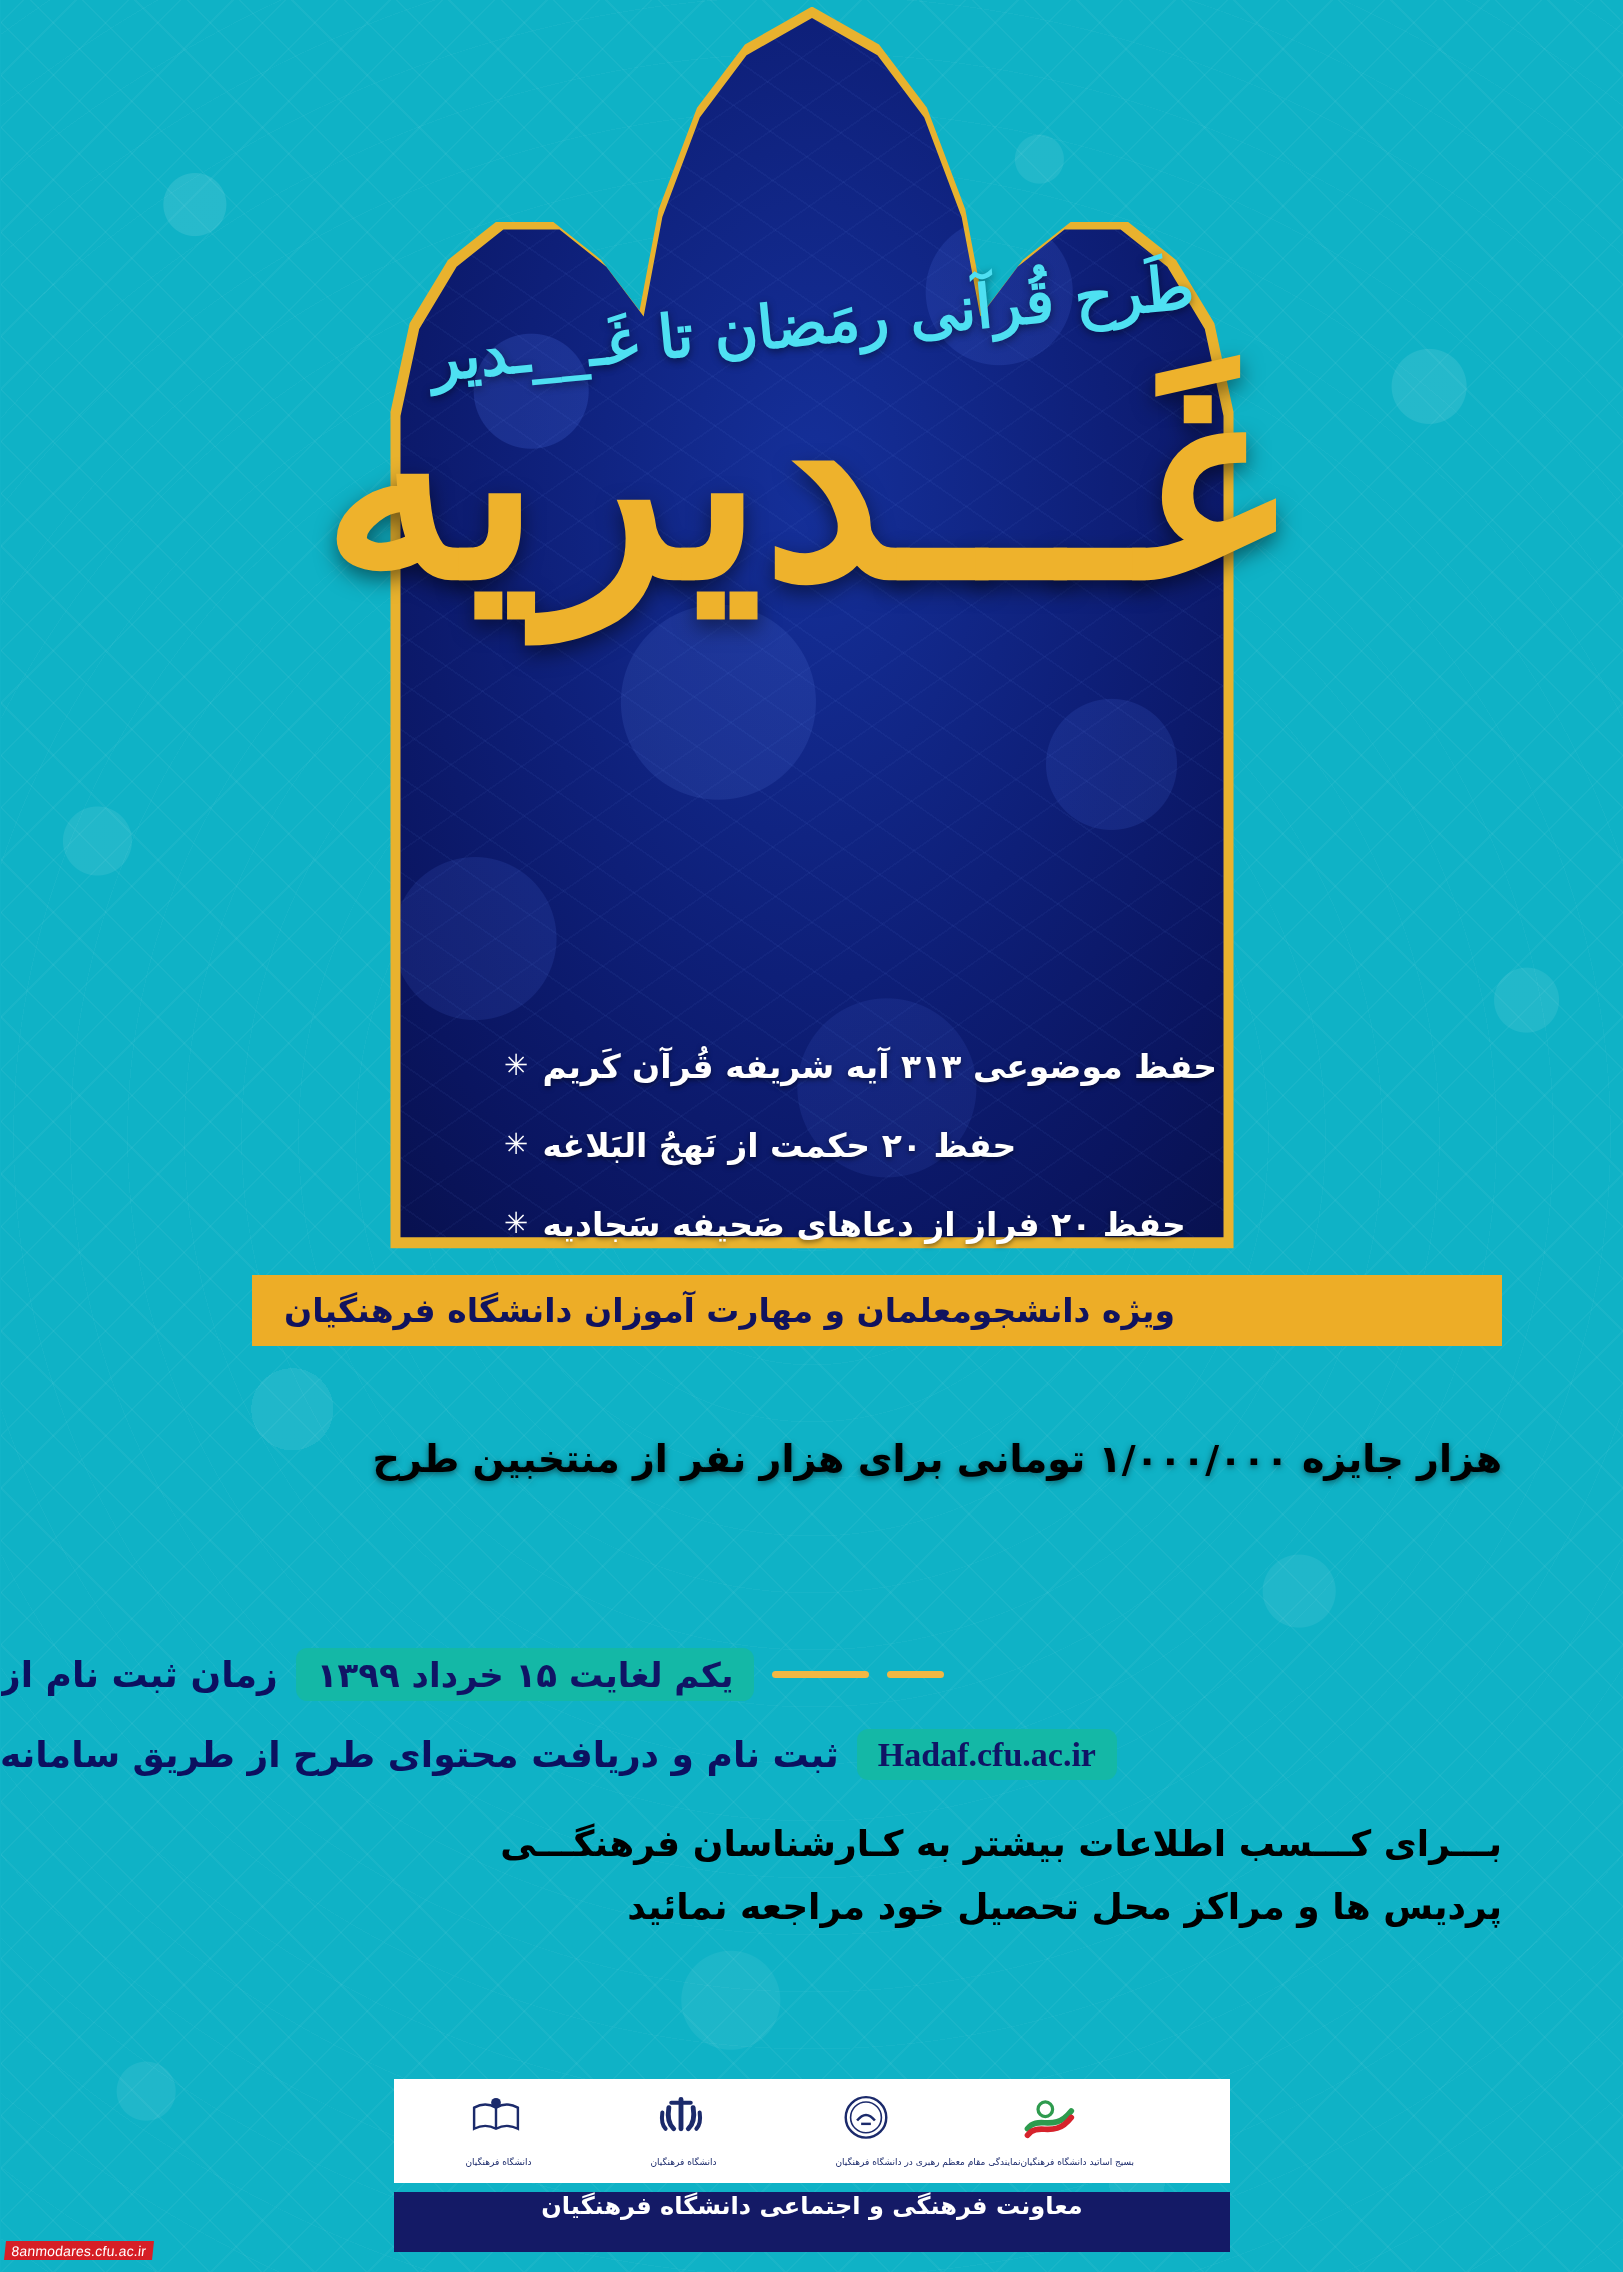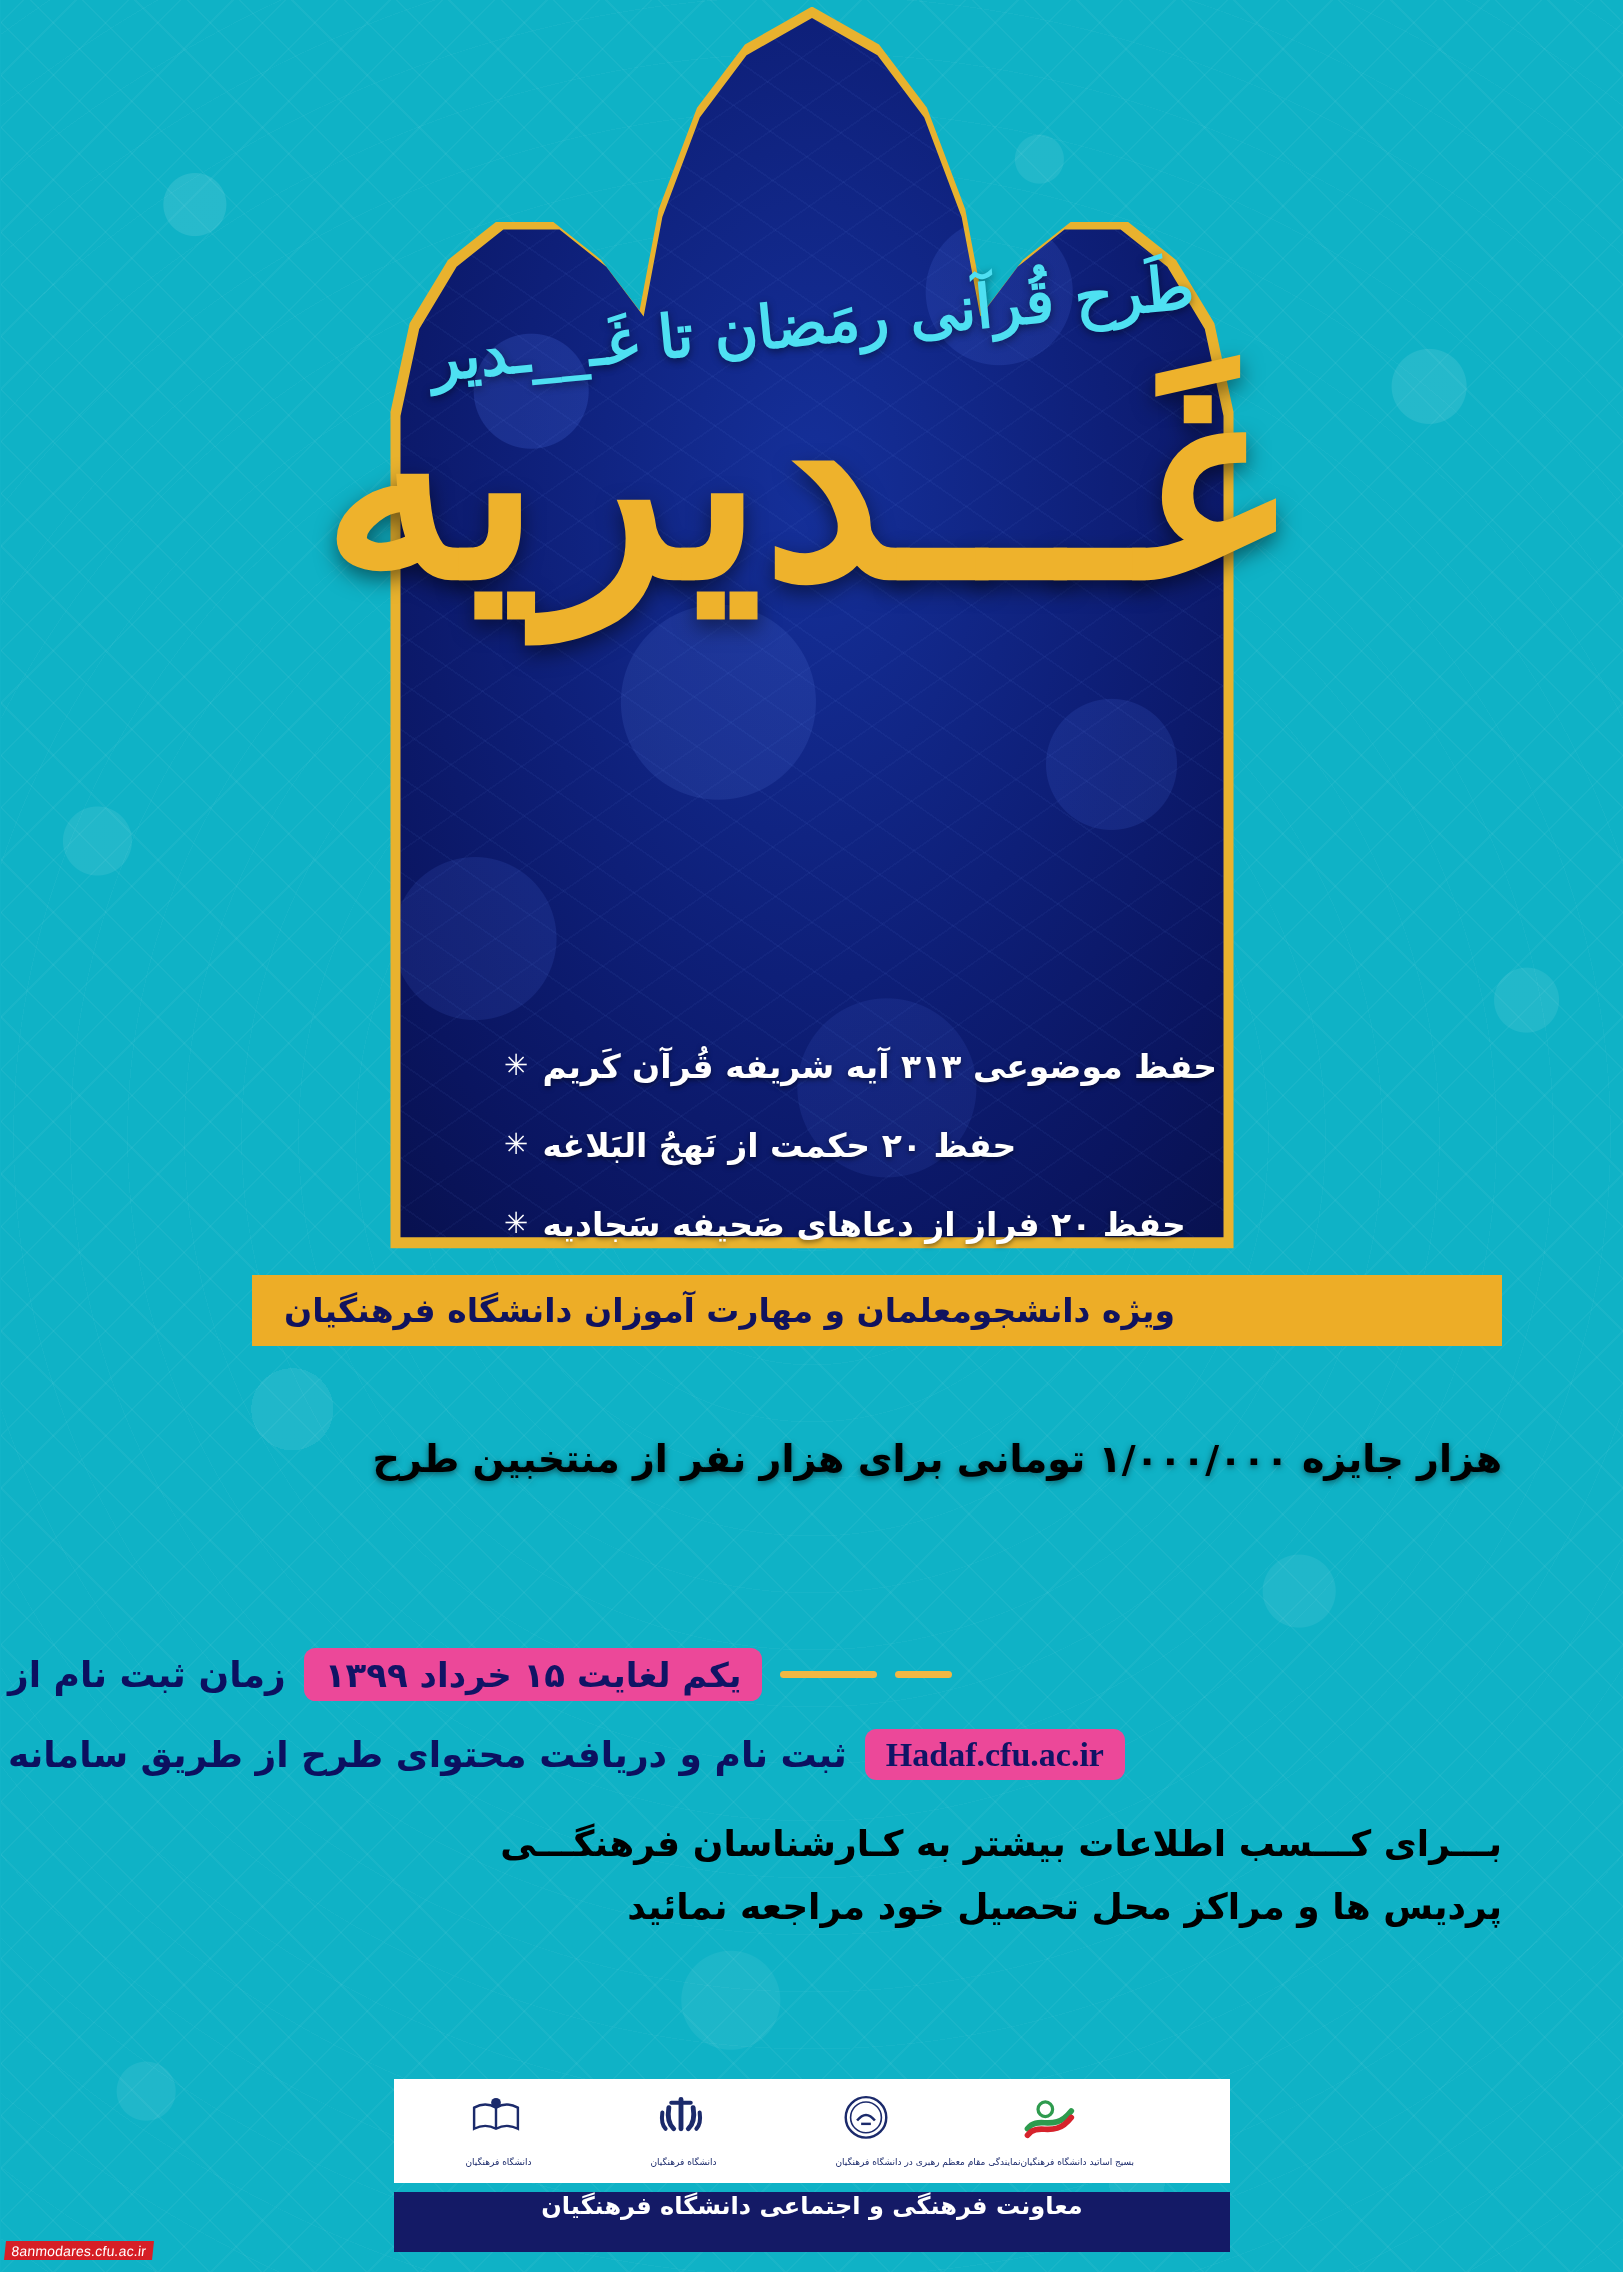--- a/index.html
+++ b/index.html
@@ -186,36 +186,35 @@
   }
 
   
   .info{
     position:absolute;
     left:0;right:0;top:1648px;
     z-index:7;
     text-align:right;
     padding-right:122px;
     box-sizing:border-box;
-    padding-left:8px;
   }
   .info-row{
     display:flex;flex-direction:row-reverse;align-items:center;
     justify-content:flex-start;
     gap:18px;
     margin-bottom:28px;
   }
   .info-text{
     color:#0c1060;
     font-size:36px;font-weight:700;
     font-family:"DejaVu Sans",sans-serif;
     white-space:nowrap;
   }
   .pill{
-    background:#ec4899;
+    background:#14b8a6;
     color:#101465;
     font-size:34px;font-weight:700;
     padding:6.5px 21px;border-radius:11.4px;
     white-space:nowrap;
     font-family:"DejaVu Sans",sans-serif;
   }
   .pill.latin{
     font-family:"Liberation Serif",serif;
     direction:ltr;
   }

